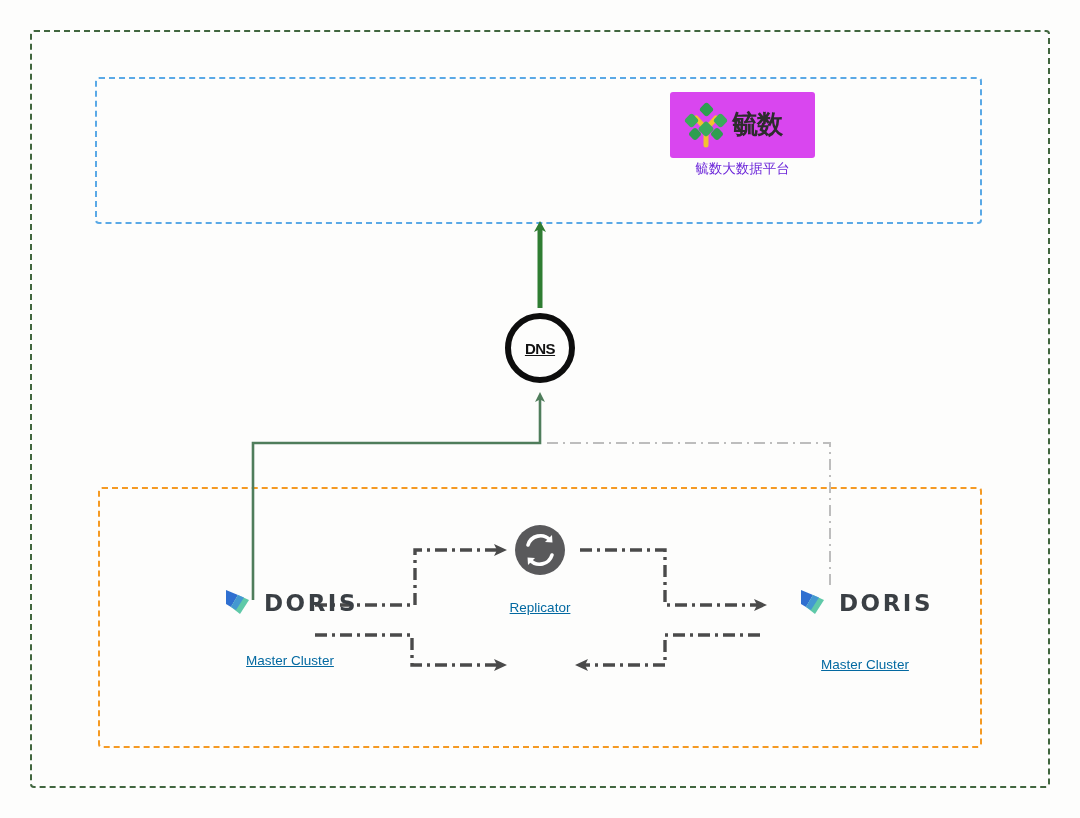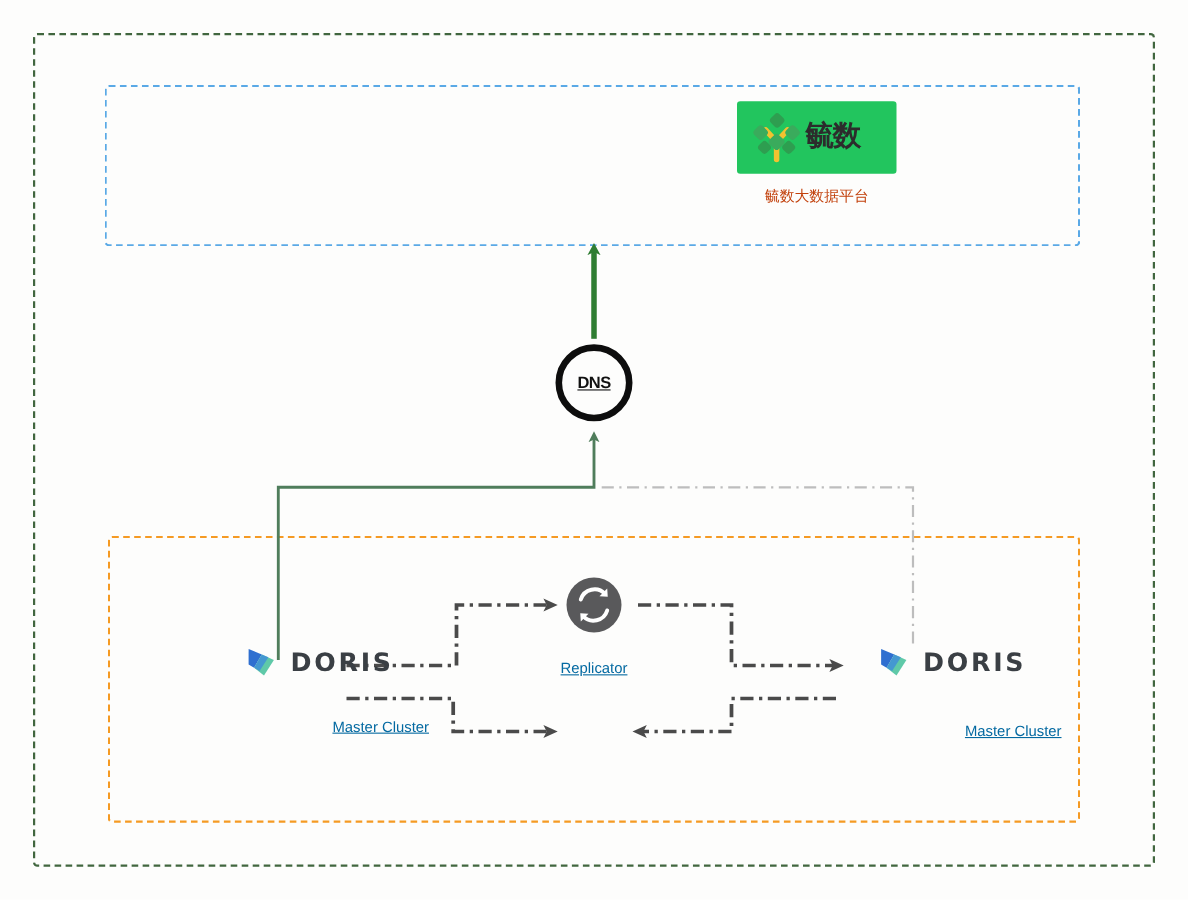--- a/index.html
+++ b/index.html
@@ -46,23 +46,23 @@
     border-radius: 4px;
   }
 
   
   .node {
     position: absolute;
     text-align: center;
   }
   .node-caption {
     font-size: 13.5px;
-    color: #c2410c;
+    color: #6d28d9;
     white-space: nowrap;
-    margin-top: 12px;
+    margin-top: 2px;
   }
   .node-caption.green {
     color: #0369a1;
     text-decoration: underline;
   }
 
   
   .bi-node { left: 258px; top: 95px; width: 155px; }
   .pie-wrap {
     position: relative;
@@ -101,21 +101,21 @@
     left: 35px; top: 38px;
     width: 40px; height: 4px;
     background: #fdfdfc;
   }
 
   
   .plat-node { left: 655px; top: 92px; width: 175px; }
   .plat-logo {
     width: 145px; height: 66px;
     margin: 0 auto;
-    background: #22c55e;
+    background: #d946ef;
     border-radius: 3px;
     position: relative;
     text-decoration: underline;
   }
   .tree-icon {
     position: absolute;
     left: 12px; top: 9px;
     width: 48px; height: 48px;
   }
   .plat-word {
@@ -145,21 +145,21 @@
   .dns-text {
     font-size: 15px;
     font-weight: bold;
     color: #111;
     letter-spacing: -0.5px;
     line-height: 1;
     text-decoration: underline;
   }
 
   
-  .doris-node { width: 200px; text-align: right; }
+  .doris-node { width: 200px; }
   .doris-master { left: 190px; top: 583px; }
   .doris-slave  { left: 765px; top: 583px; }
   .doris-row {
     display: flex;
     align-items: center;
     justify-content: center;
     height: 40px;
   }
   .doris-mark { width: 34px; height: 34px; position: relative; }
   .doris-word {

